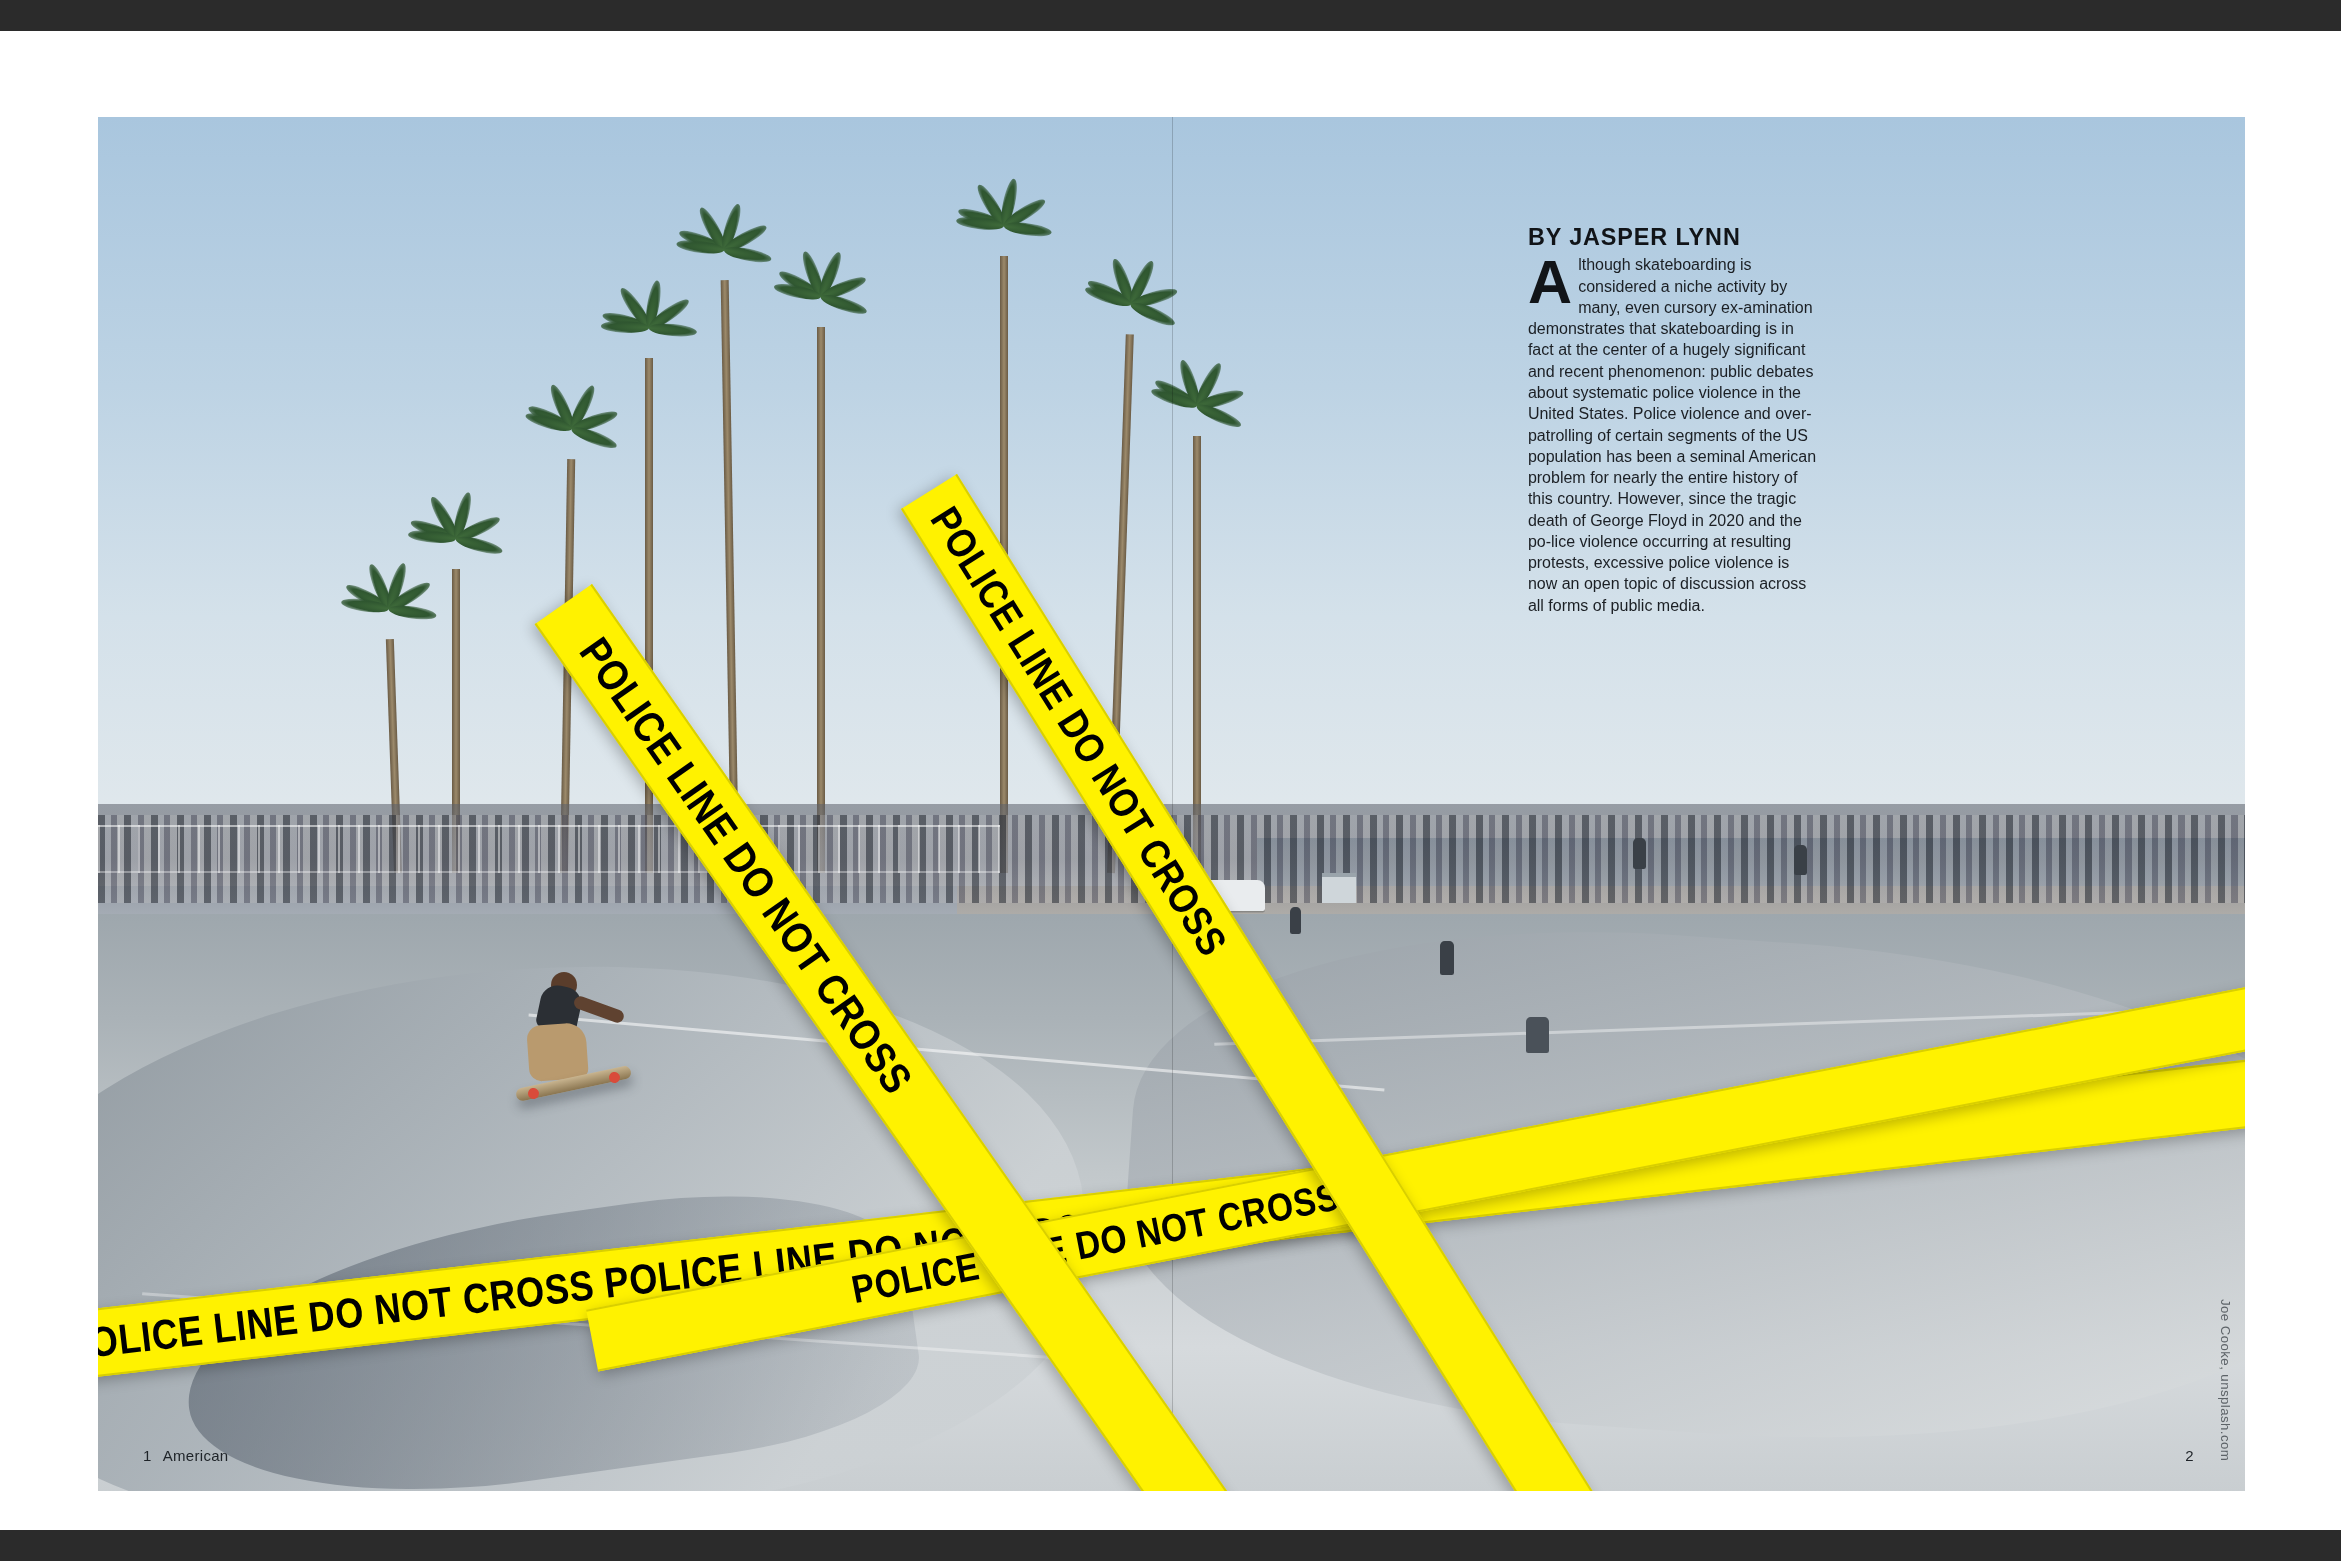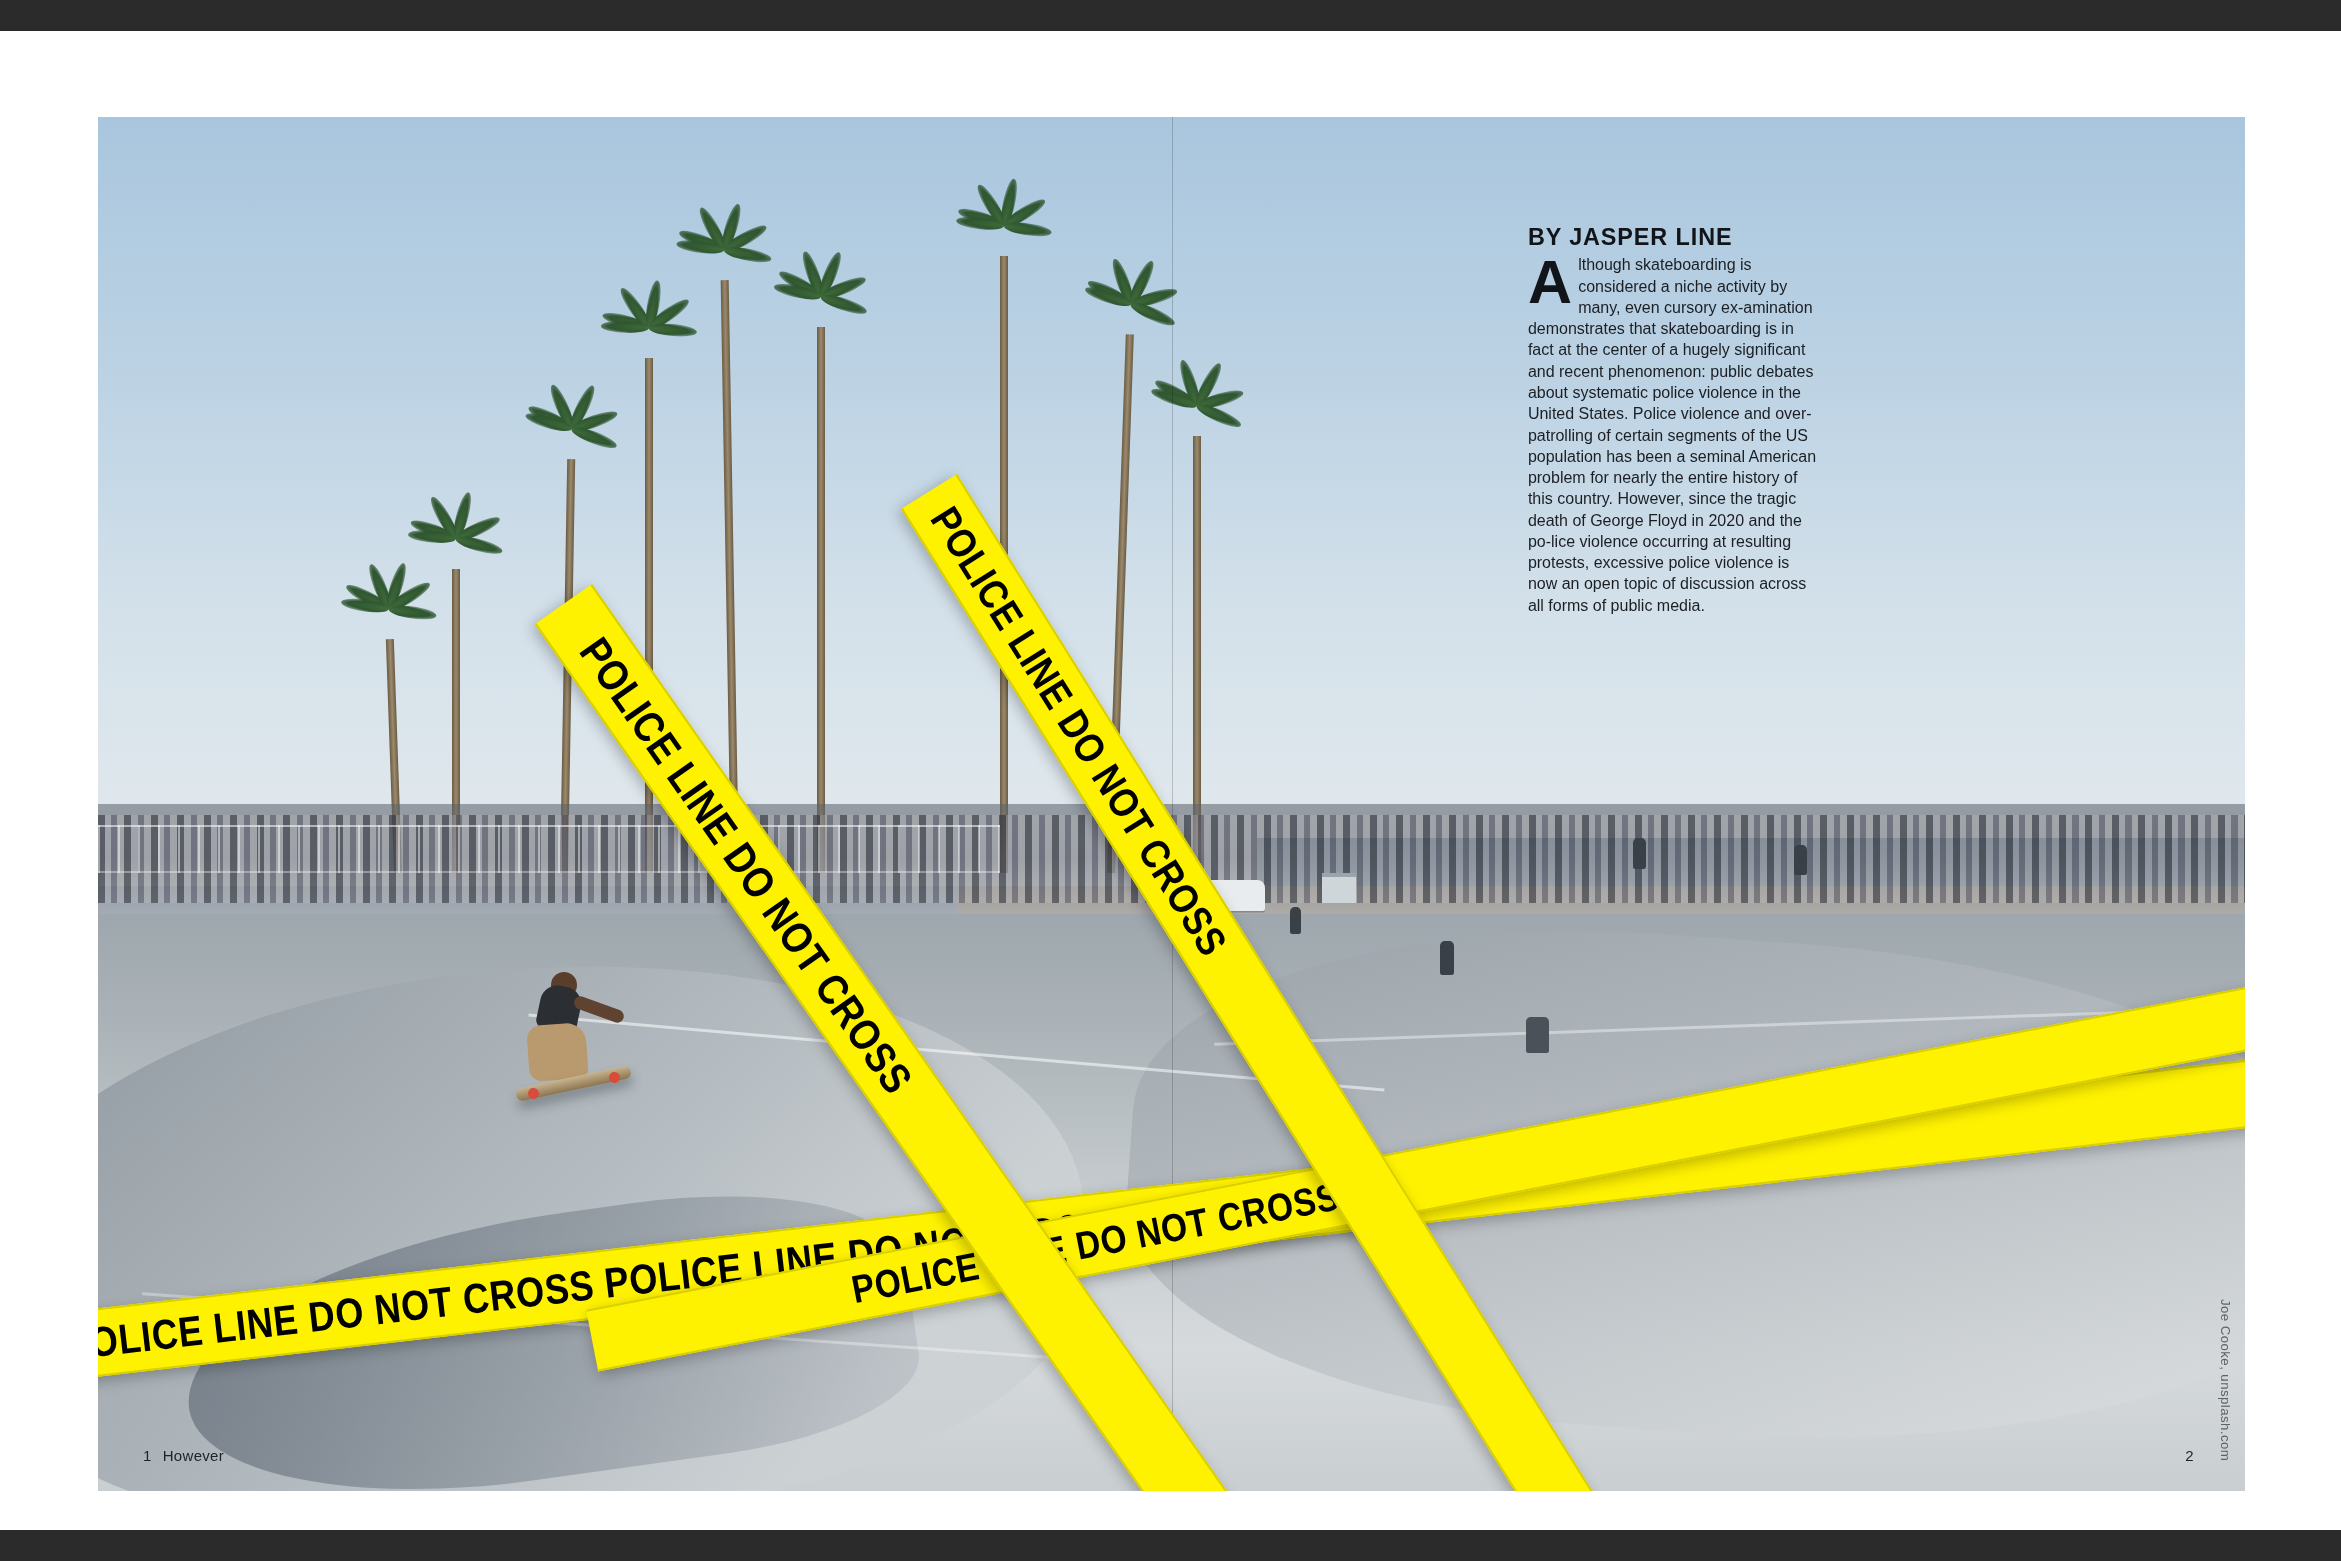--- a/index.html
+++ b/index.html
@@ -472,40 +472,40 @@
 
       <div class="person-small" style="left:62.5%;top:60%;width:14px;height:34px;"></div>
       <div class="person-small" style="left:66.5%;top:65.5%;width:23.4px;height:36px;background:#4a5159;"></div>
       <div class="person-small" style="left:71.5%;top:52.5%;width:12.5px;height:31px;"></div>
       <div class="person-small" style="left:79%;top:53%;width:12.5px;height:30px;"></div>
       <div class="person-small" style="left:55.5%;top:57.5%;width:11px;height:26.5px;"></div>
 
       <div class="gutter"></div>
 
 
-      <div class="byline">BY JASPER LINE</div>
+      <div class="byline">BY JASPER LYNN</div>
       <div class="article">
         <span class="dropcap">A</span><span>lthough skateboarding is considered a niche activity by many, even cursory ex-amination demonstrates that skateboarding is in fact at the center of a hugely significant and recent phenomenon: public debates about systematic police violence in the United States. Police violence and over-patrolling of certain    segments of the US population has been a seminal American problem for nearly the entire history of this country. However, since the tragic death of George Floyd in 2020 and the po-lice violence occurring at resulting protests, excessive police violence is now an open topic of discussion across all forms of public media.</span>
       </div>
 
       <div class="tape tape-1">
         <span>POLICE LINE DO NOT CROSS   POLICE LINE DO NOT CROSS</span>
       </div>
       <div class="tape tape-2">
         <span>POLICE LINE DO NOT CROSS</span>
       </div>
       <div class="tape tape-3">
         <span>POLICE LINE DO NOT CROSS</span>
       </div>
       <div class="tape tape-4">
         <span>POLICE LINE DO NOT CROSS</span>
       </div>
 
       <div class="folio-left">
-        <span class="num">1</span><span>However</span>
+        <span class="num">1</span><span>American</span>
       </div>
       <div class="folio-right">2</div>
       <div class="credit">Joe Cooke, unsplash.com</div>
 
     </div>
   </div>
 </div>
 
 
 </body></html>

